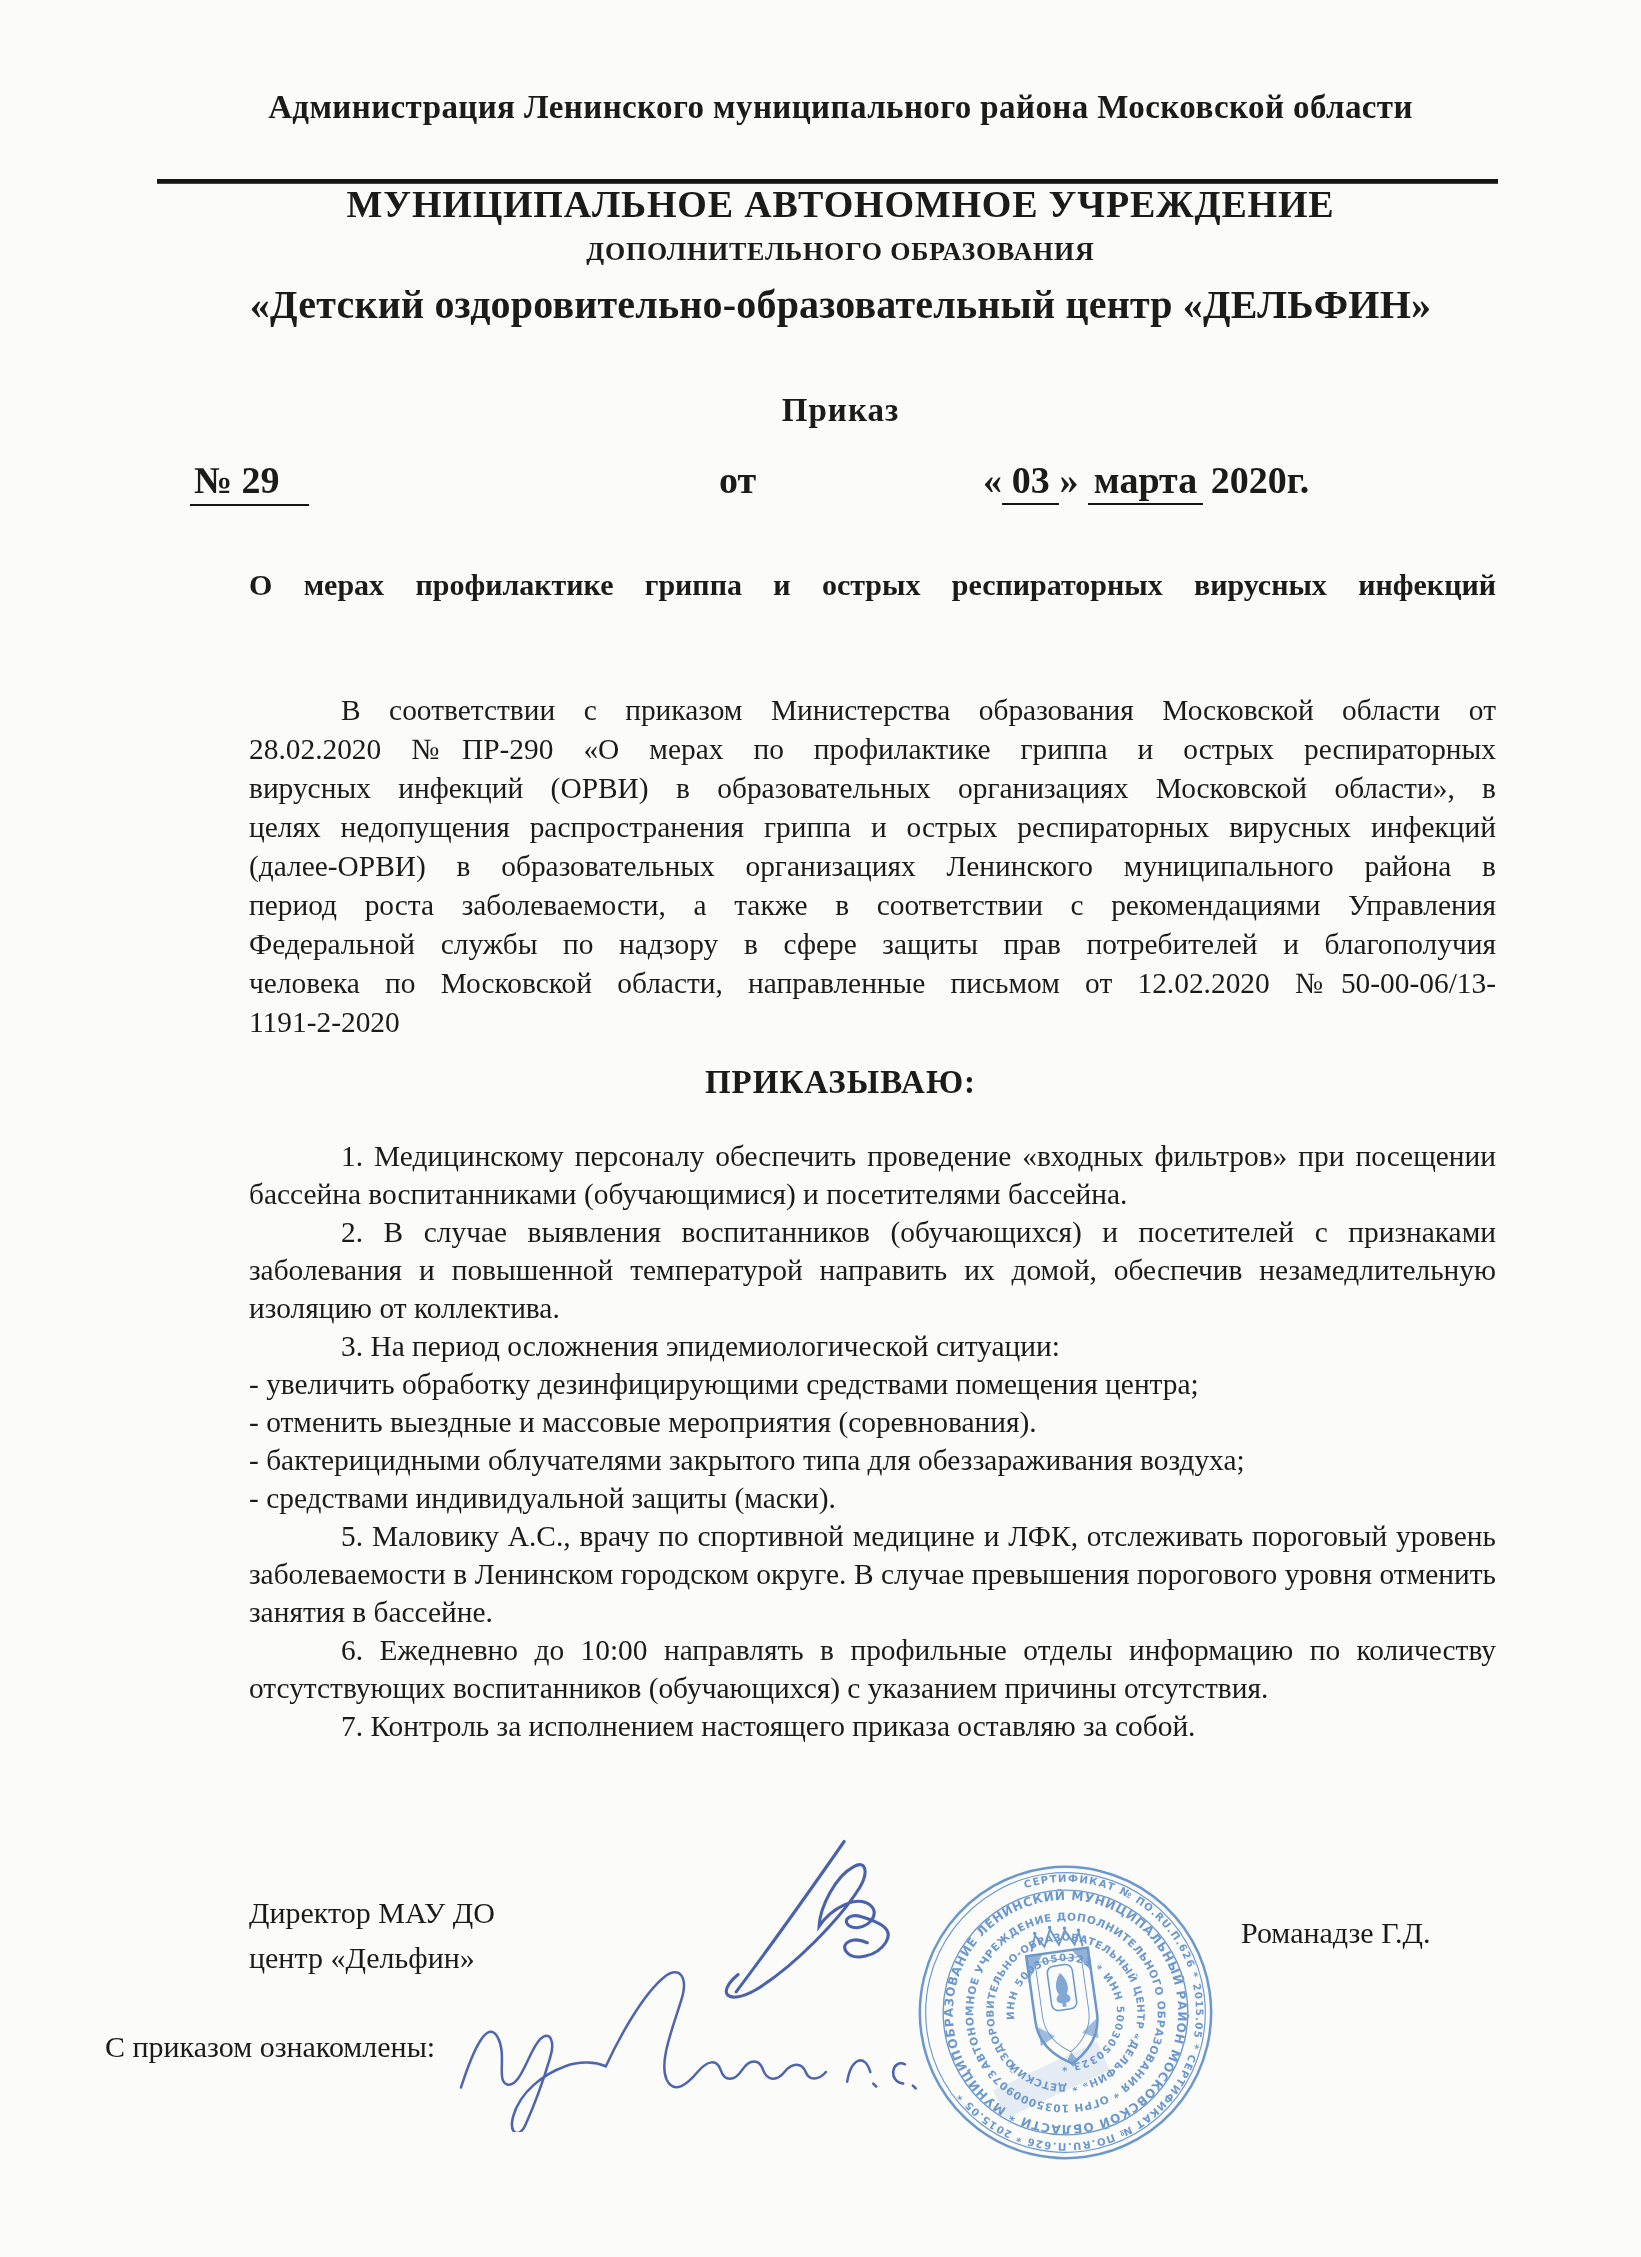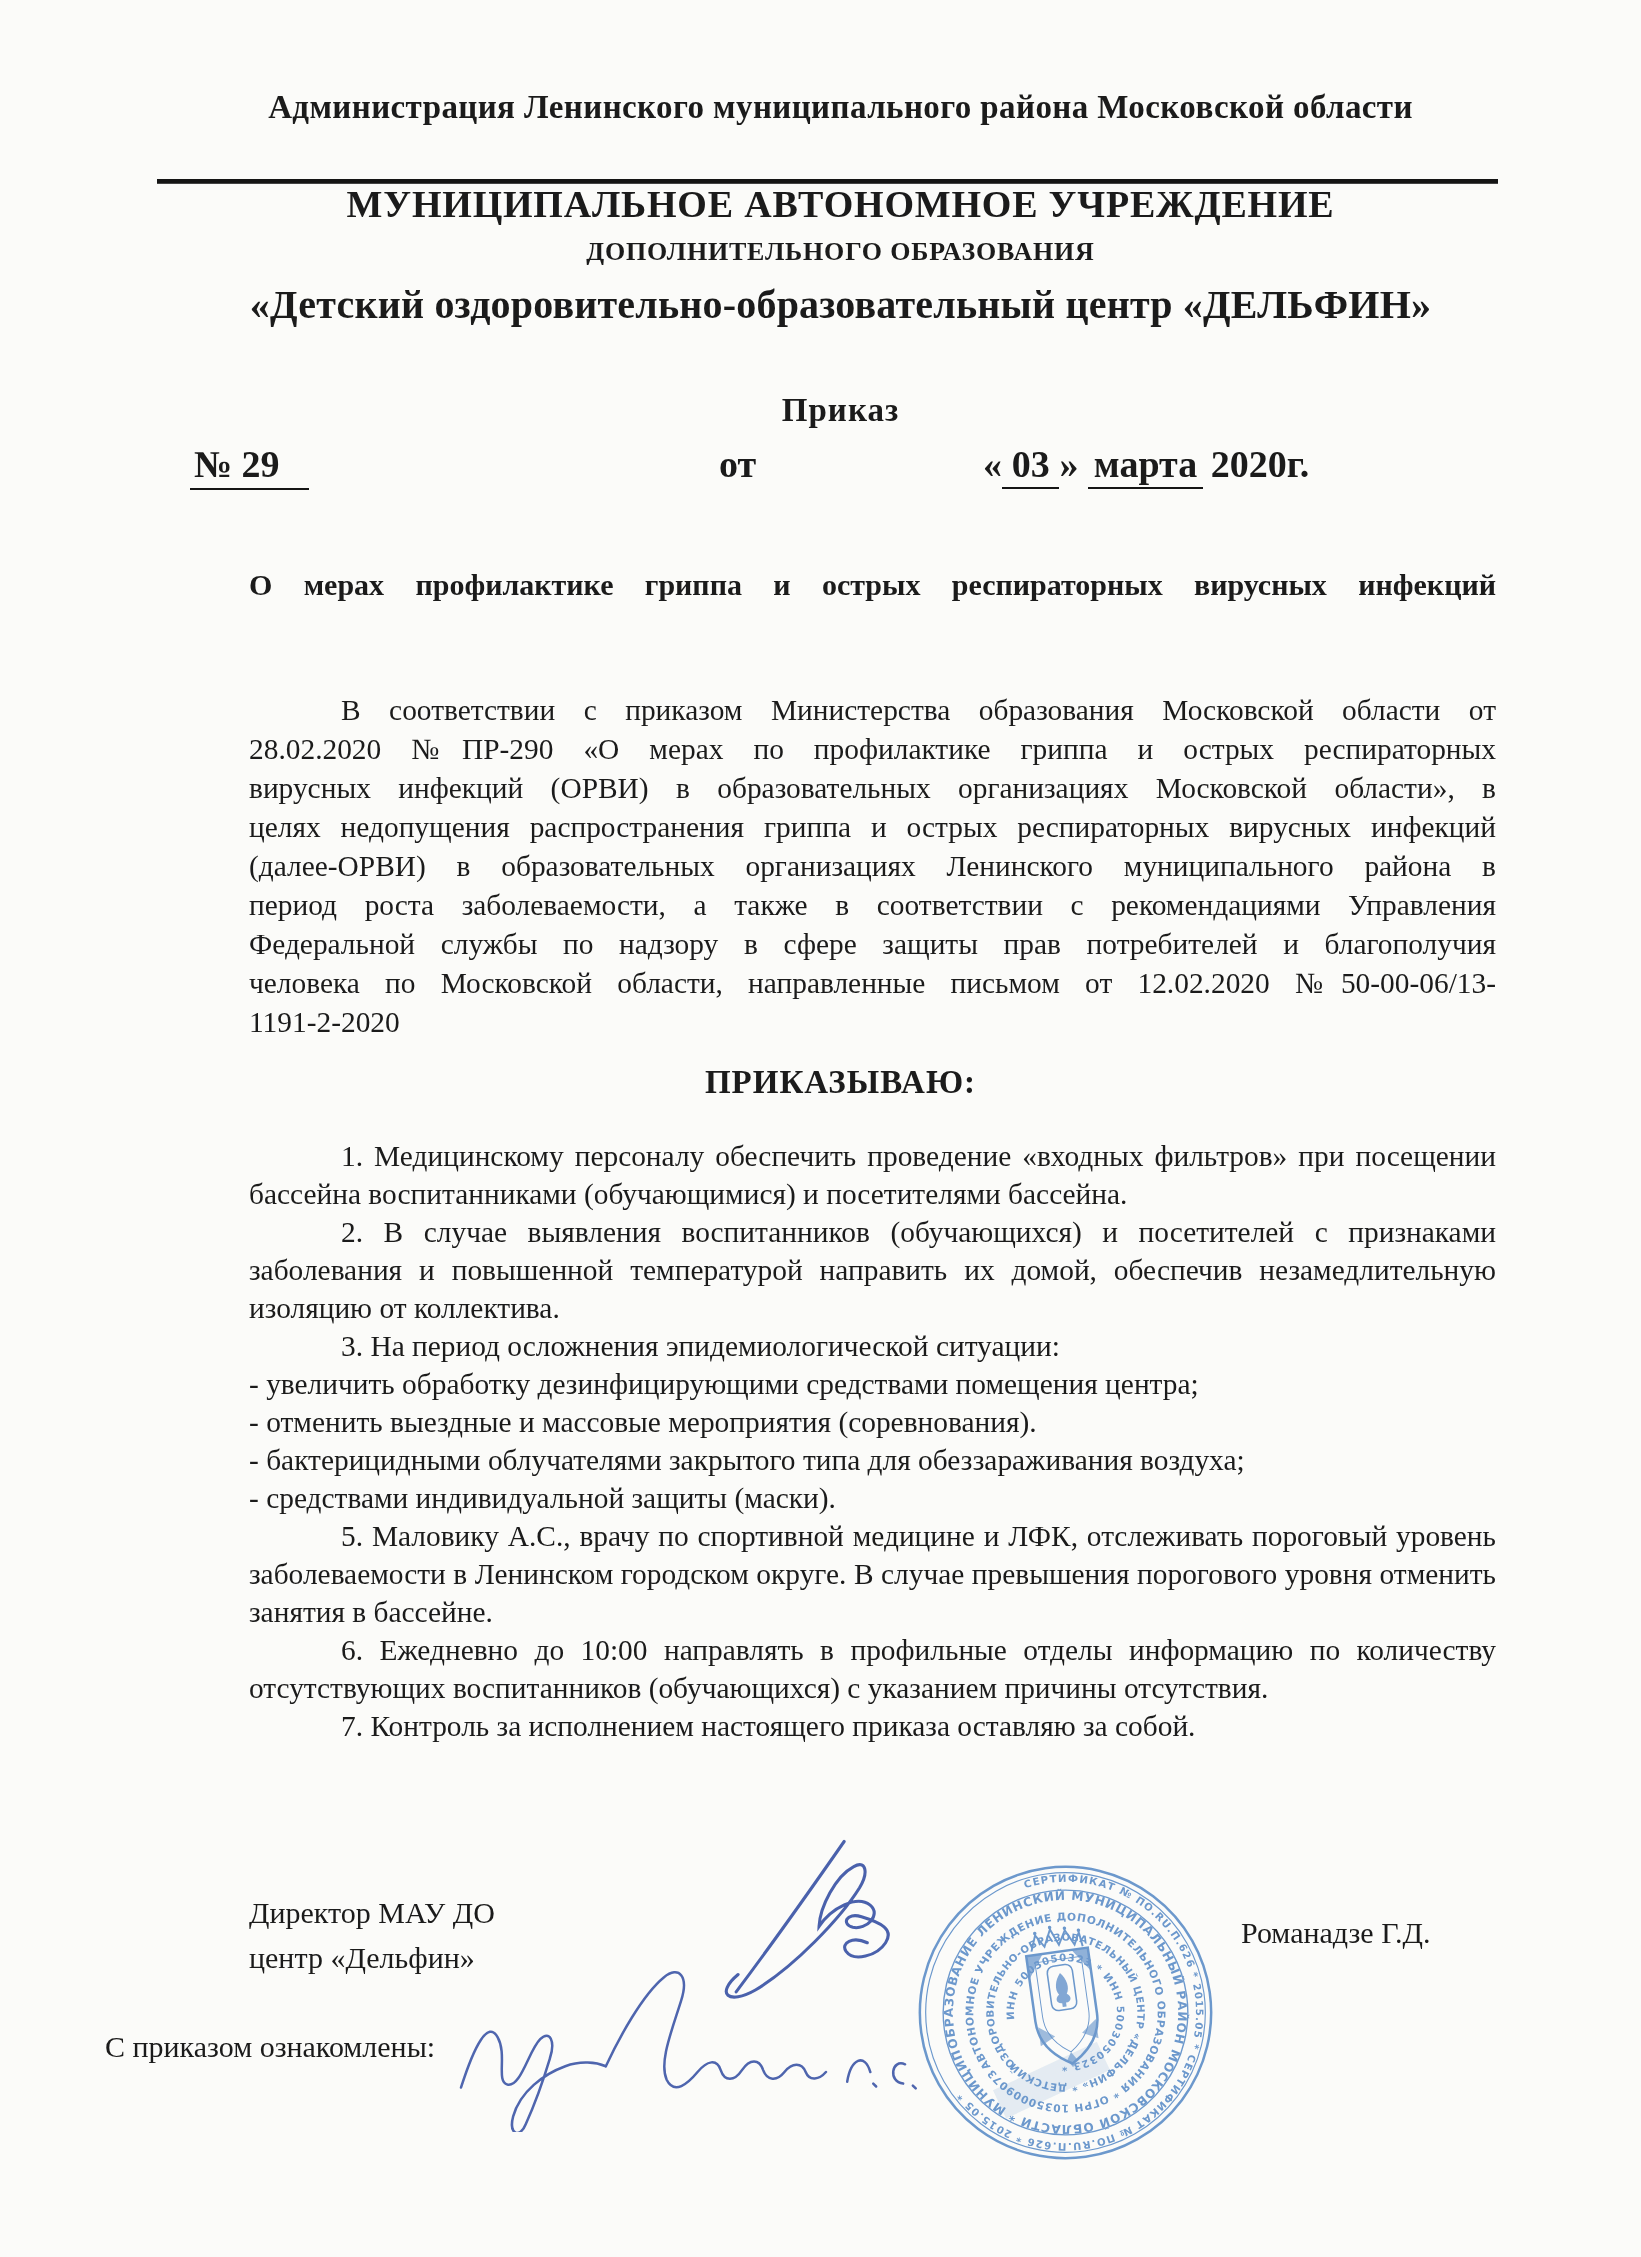--- a/index.html
+++ b/index.html
@@ -14,21 +14,21 @@
   .center{left:0;width:1641px;text-align:center;}
   .b{font-weight:bold;}
 
   .header-org{top:89px;font-size:33px;letter-spacing:0.4px;}
   .rule{top:179px;left:157px;width:1321px;height:3.9px;background:#151515;border-bottom:1px solid #444;}
   .org1{top:182px;font-size:38px;letter-spacing:0.8px;}
   .org2{top:237px;font-size:26px;letter-spacing:0.8px;}
   .org3{top:281px;font-size:40px;letter-spacing:0.2px;}
 
   .doc-title{top:392px;font-size:33px;letter-spacing:1px;}
-  .numline{top:442px;left:0;width:1443px;height:54px;font-size:38px;font-weight:bold;}
+  .numline{top:458px;left:0;width:1443px;height:54px;font-size:38px;font-weight:bold;}
   .num{position:absolute;left:190px;top:0;border-bottom:2.9px solid #151515;padding:0 29px 1.9px 3.9px;}
   .prep{position:absolute;left:719px;top:0;}
   .datefield{position:absolute;left:983px;top:0;white-space:nowrap;}
   .u{border-bottom:2.9px solid #151515;padding:0 9.7px 1.9px 9.7px;}
   .u2{border-bottom:2.9px solid #151515;padding:0 5.8px 1.9px 5.8px;margin-left:9.7px;}
   .yr{margin-left:7.7px;}
 
   .subject{top:564px;left:229px;width:1247px;font-size:30px;font-weight:bold;line-height:42px;}
   .jline{text-align:justify;text-align-last:justify;}
   .intro{top:691px;left:229px;width:1247px;font-size:29.4px;line-height:39px;}

